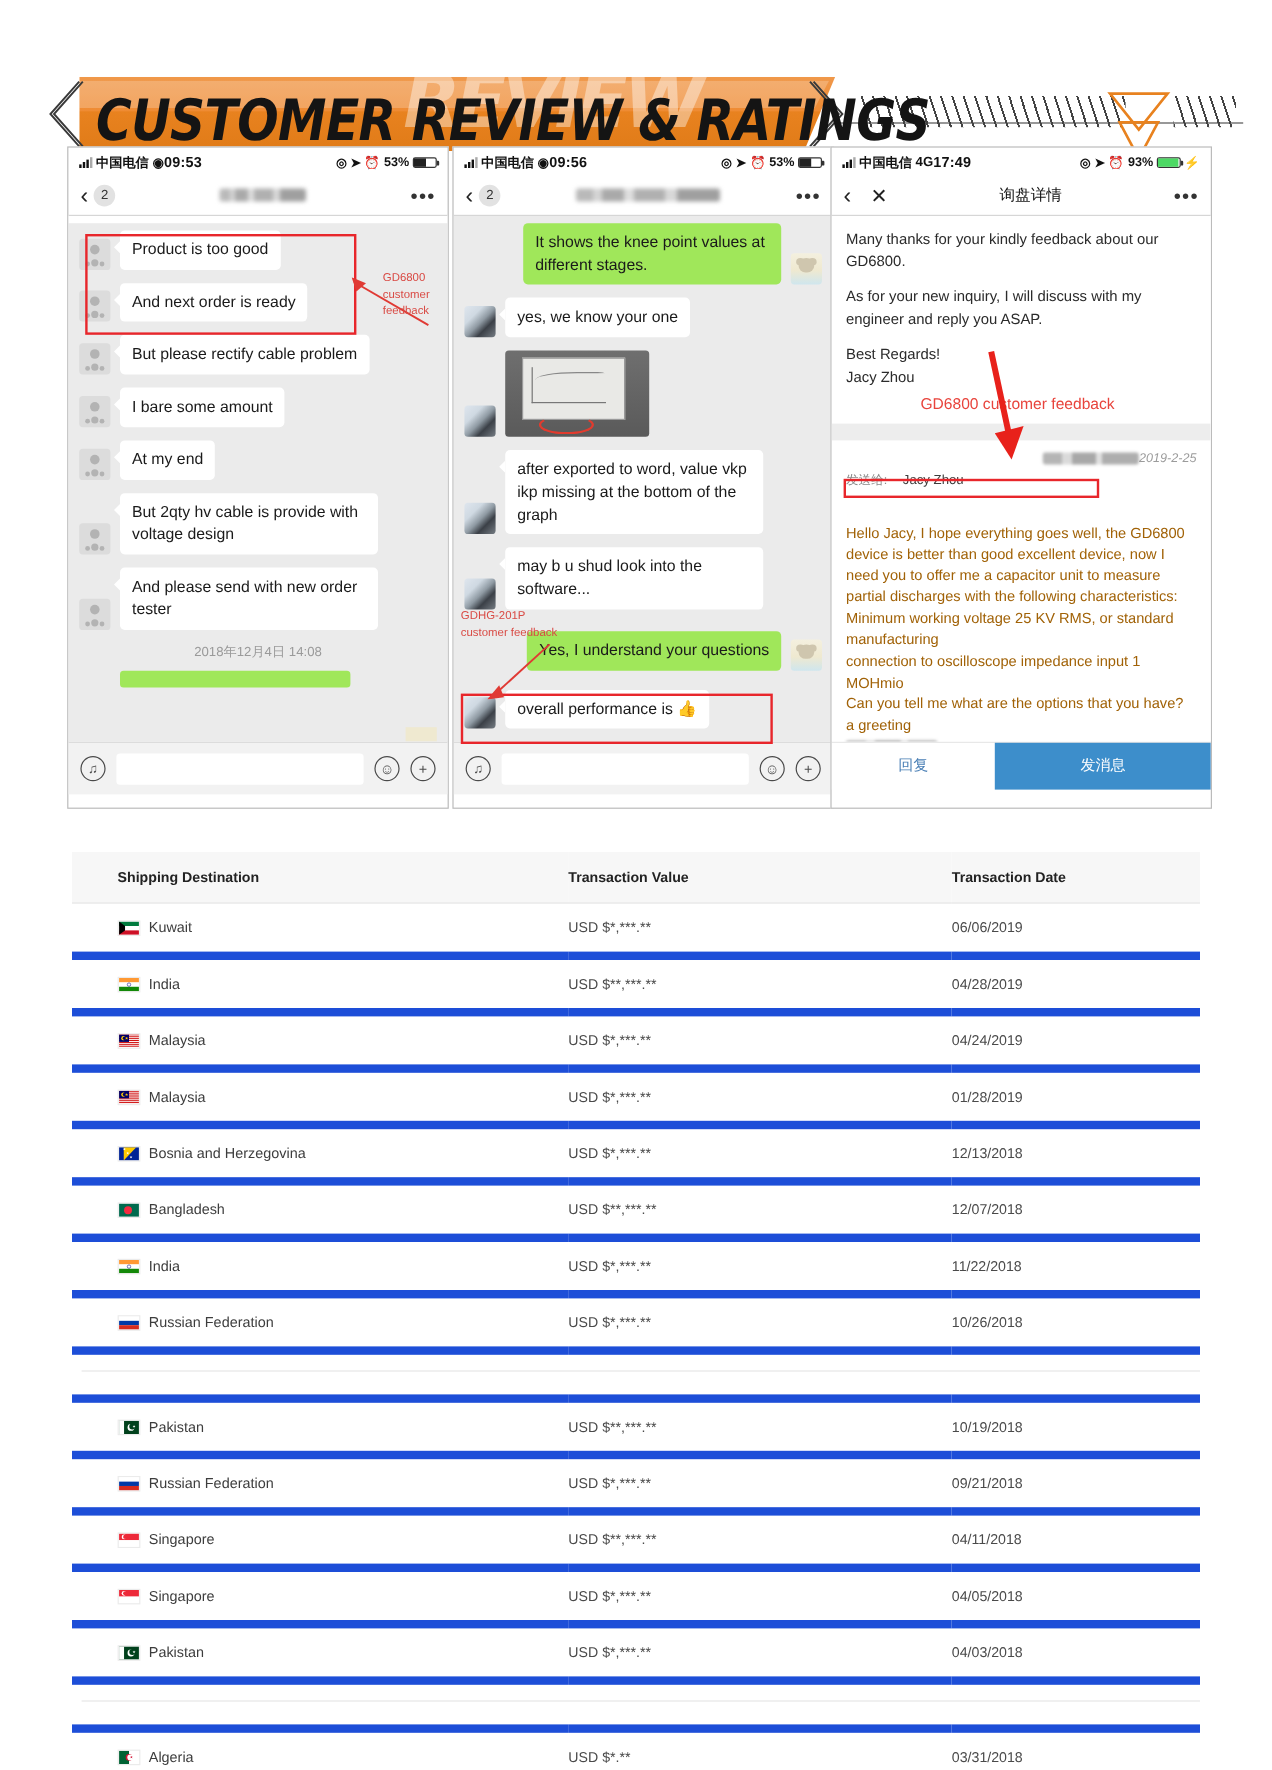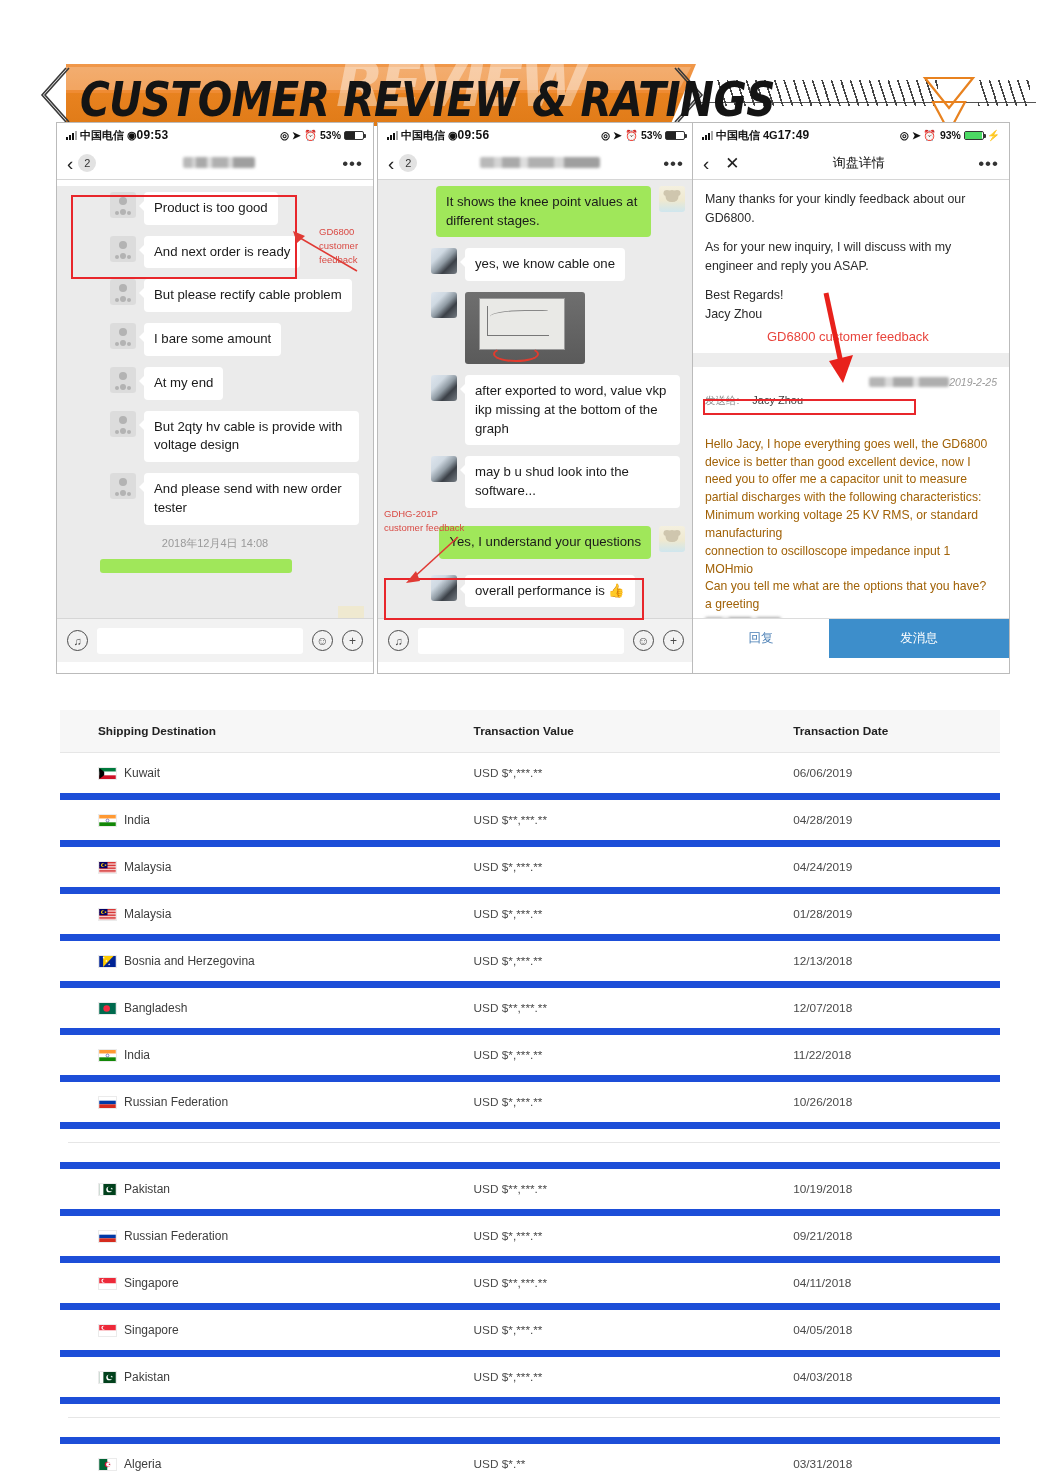--- a/index.html
+++ b/index.html
@@ -117,21 +117,21 @@
     border-radius:2px;
   }
   .nav-title.blurred-wide { width: 120px; }
   .nav-dots { font-size: 17px; color:#333; letter-spacing:1px; line-height:1; }
 
   
   .chat {
     height: 438px; background: #ebebeb; padding: 6px 9px 0 9px;
     position: relative; overflow: hidden;
   }
-  .chat-row { display: flex; align-items: flex-start; margin-bottom: 11px; margin-left: 44px; }
+  .chat-row { display: flex; align-items: flex-end; margin-bottom: 11px; }
   .chat-row.right { justify-content: flex-end; }
   .av {
     width: 26px; height: 26px; border-radius: 3px; flex: none;
     background: #dcdcdc; position: relative; margin-right: 8px;
   }
   .av.person::after {
     content:""; position:absolute; left:50%; top:5px; transform:translateX(-50%);
     width:8px;height:8px;border-radius:50%;background:#b3b3b3;
     box-shadow: 0 11px 0 -1px #b3b3b3, -6px 12px 0 -2px #b3b3b3, 6px 12px 0 -2px #b3b3b3;
   }
@@ -413,21 +413,21 @@
       <span class="nav-title"><span class="nav-title blurred blurred-wide"></span></span>
       <span class="nav-dots">•••</span>
     </div>
     <div class="chat">
       <div class="chat-row right">
         <div class="bubble green">It shows the knee point values at different stages.</div>
         <span class="av rabbit"></span>
       </div>
       <div class="chat-row">
         <span class="av photo"></span>
-        <div class="bubble">yes, we know cable one</div>
+        <div class="bubble">yes, we know your one</div>
       </div>
       <div class="chat-row">
         <span class="av photo"></span>
         <div class="bubble photo-b">
           <div class="chat-photo">
             <div class="screen"></div>
             <div class="curve"></div>
             <div class="redmark"></div>
           </div>
         </div>

